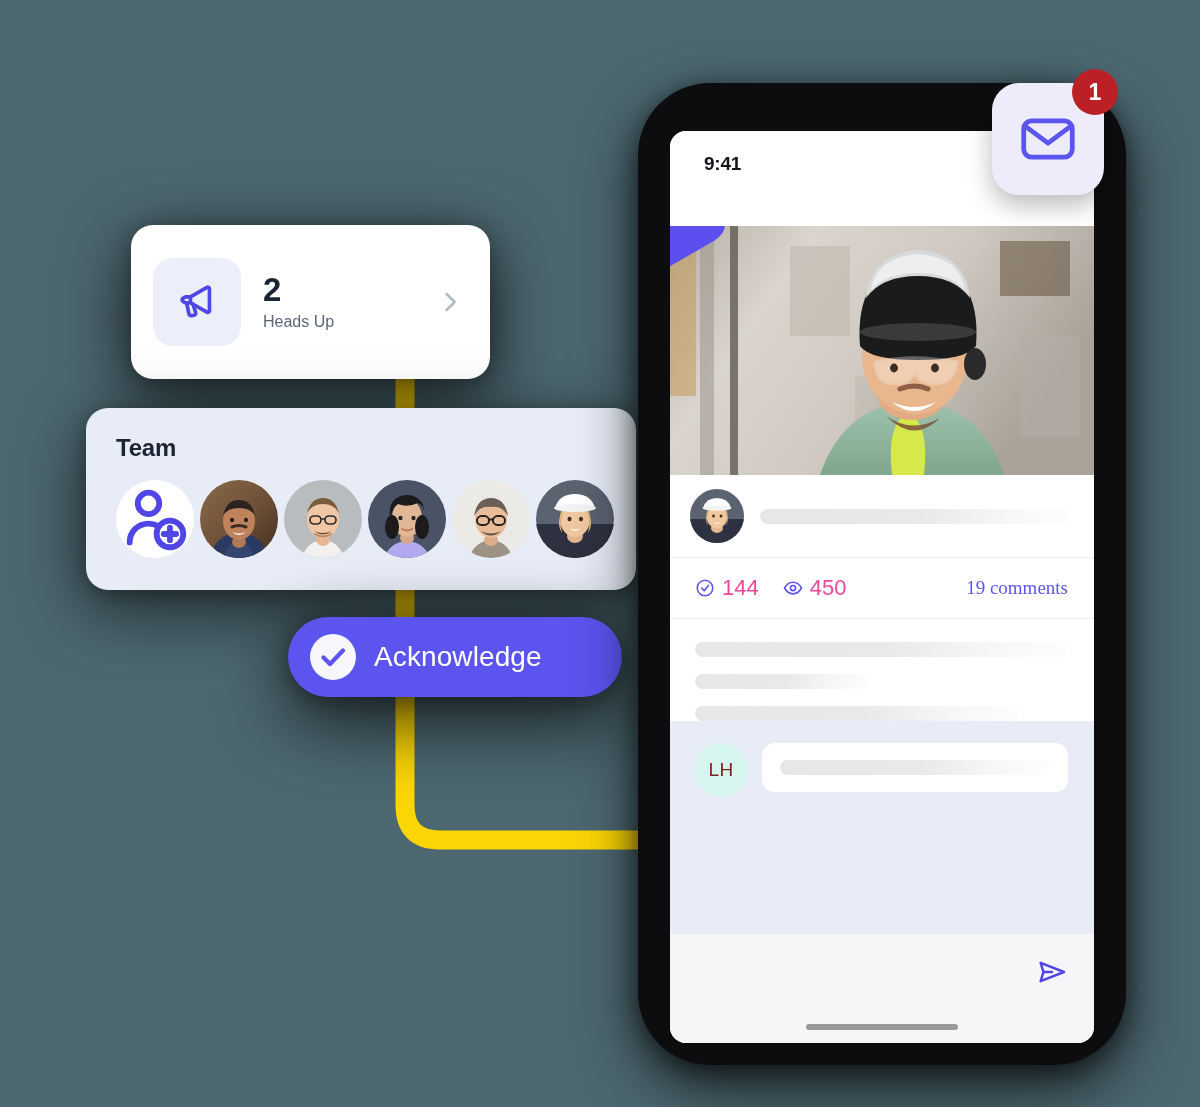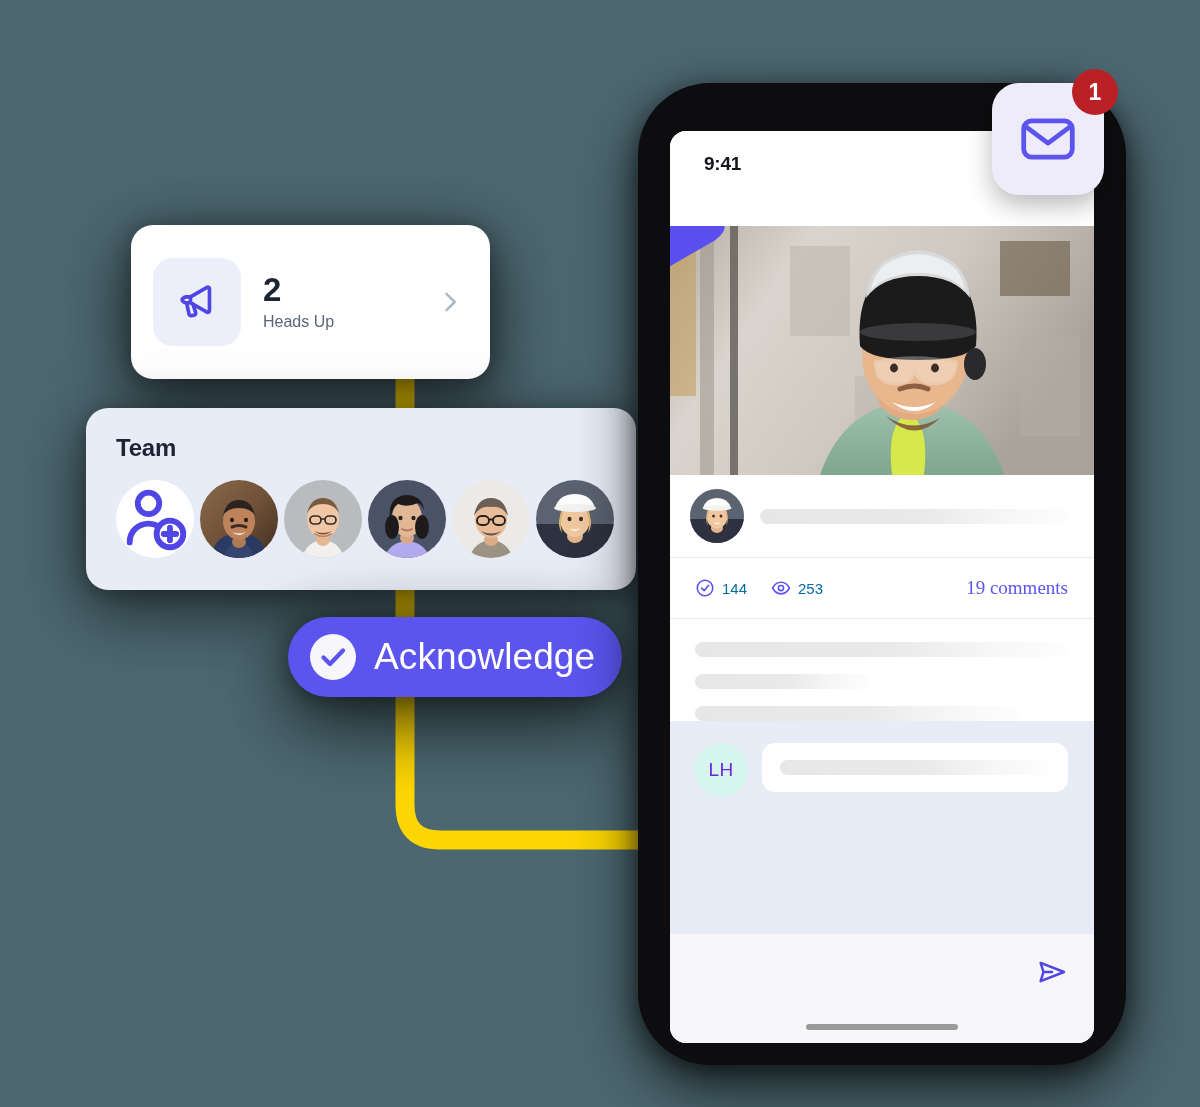--- a/index.html
+++ b/index.html
@@ -63,21 +63,21 @@
     position: absolute; left: 288px; top: 617px; width: 334px; height: 80px;
     filter: drop-shadow(0 20px 36px rgba(0,0,0,0.60)) drop-shadow(0 4px 12px rgba(0,0,0,0.45));
   }
   .ack-btn {
     width: 100%; height: 100%;
     background: #5b54ef; border-radius: 40px;
     display: flex; align-items: center; gap: 18px; padding: 0 34px 0 22px;
     border: none; cursor: pointer;
   }
   .ack-check { width: 46px; height: 46px; flex: 0 0 46px; }
-  .ack-label { color: #ffffff; font-size: 37px; letter-spacing: 0.1px; }
+  .ack-label { color: #ffffff; font-size: 28px; letter-spacing: 0.1px; }
 
   
   .phone-wrap {
     position: absolute; left: 632px; top: 77px; width: 500px; height: 994px;
   }
   .phone-shadow {
     position: absolute; left: 6px; top: 6px; width: 488px; height: 982px;
     border-radius: 72px; background: #0d0d0f;
     box-shadow: 0 24px 60px rgba(0,0,0,0.65), 0 6px 24px rgba(0,0,0,0.5);
   }
@@ -102,31 +102,31 @@
   .author-av svg { width: 100%; height: 100%; display: block; }
   .skel { border-radius: 9px; height: 15px; }
   .skel-fade { background: linear-gradient(90deg,#e7e7e7 0%, #e9e9e9 52%, #f7f7f7 80%, #fdfdfd 100%); }
   .author-line { flex: 1 1 auto; }
 
   .stats-row {
     flex: 0 0 62px; display: flex; align-items: center; padding: 0 26px 0 25px;
     background: #fff; border-top: 1px solid #e9ebf2; border-bottom: 1px solid #e9ebf2;
   }
   .stat { display: flex; align-items: center; gap: 7px; margin-right: 24px; }
-  .stat-num { font-size: 15px; color: #0369a1; }
+  .stat-num { font-size: 22px; color: #ec4899; }
   .comments-link { margin-left: auto; font-size: 19px; color: #5b54ef; cursor: pointer; font-family: Liberation Serif, serif; }
 
   .body-skeleton { flex: 0 0 99px; background: #fff; padding: 23px 26px 0 25px; display: flex; flex-direction: column; gap: 17px; }
 
   .comment-area { flex: 0 0 213px; background: #e8ecf7; padding: 22px 26px 0 24px; display: flex; flex-direction: column; gap: 15px; }
   .comment-row { display: flex; gap: 14px; align-items: flex-start; }
   .initials {
     width: 54px; height: 54px; flex: 0 0 54px; border-radius: 50%;
     background: #d6f5ee; display: flex; align-items: center; justify-content: center;
-    font-size: 19px; color: #6d28d9; letter-spacing: 0.3px;
+    font-size: 19px; color: #7f1d1d; letter-spacing: 0.3px;
   }
   .bubble { flex: 1 1 auto; background: #fff; border-radius: 13px; padding: 17px 18px; display: flex; flex-direction: column; gap: 12px; }
 
   .composer { flex: 1 1 auto; background: #f6f6f8; position: relative; }
   .send-btn { position: absolute; right: 26px; top: 22px; width: 32px; height: 32px; cursor: pointer; }
   .home-ind {
     position: absolute; left: 50%; bottom: 13px; transform: translateX(-50%);
     width: 152px; height: 6px; border-radius: 3px; background: #9a9a9a;
   }
 
@@ -369,21 +369,21 @@
             <circle cx="12" cy="12" r="9.3"></circle>
             <polyline points="8 12.2 11 15.2 16.3 8.8"></polyline>
           </svg>
           <span class="stat-num">144</span>
         </div>
         <div class="stat">
           <svg width="20" height="20" viewBox="0 0 24 24" fill="none" stroke="#5b54ef" stroke-width="1.9" stroke-linecap="round" stroke-linejoin="round">
             <path d="M1.8 12 C4.4 7.3 8 5 12 5 c4 0 7.6 2.3 10.2 7 -2.6 4.7-6.2 7-10.2 7 -4 0-7.6-2.3-10.2-7z"></path>
             <circle cx="12" cy="12" r="3.1"></circle>
           </svg>
-          <span class="stat-num">253</span>
+          <span class="stat-num">450</span>
         </div>
         <span class="comments-link">19 comments</span>
       </div>
 
       <div class="body-skeleton">
         <div class="skel skel-fade" style="width:100%"></div>
         <div class="skel skel-fade" style="width:47%"></div>
         <div class="skel skel-fade" style="width:87%"></div>
       </div>
 

